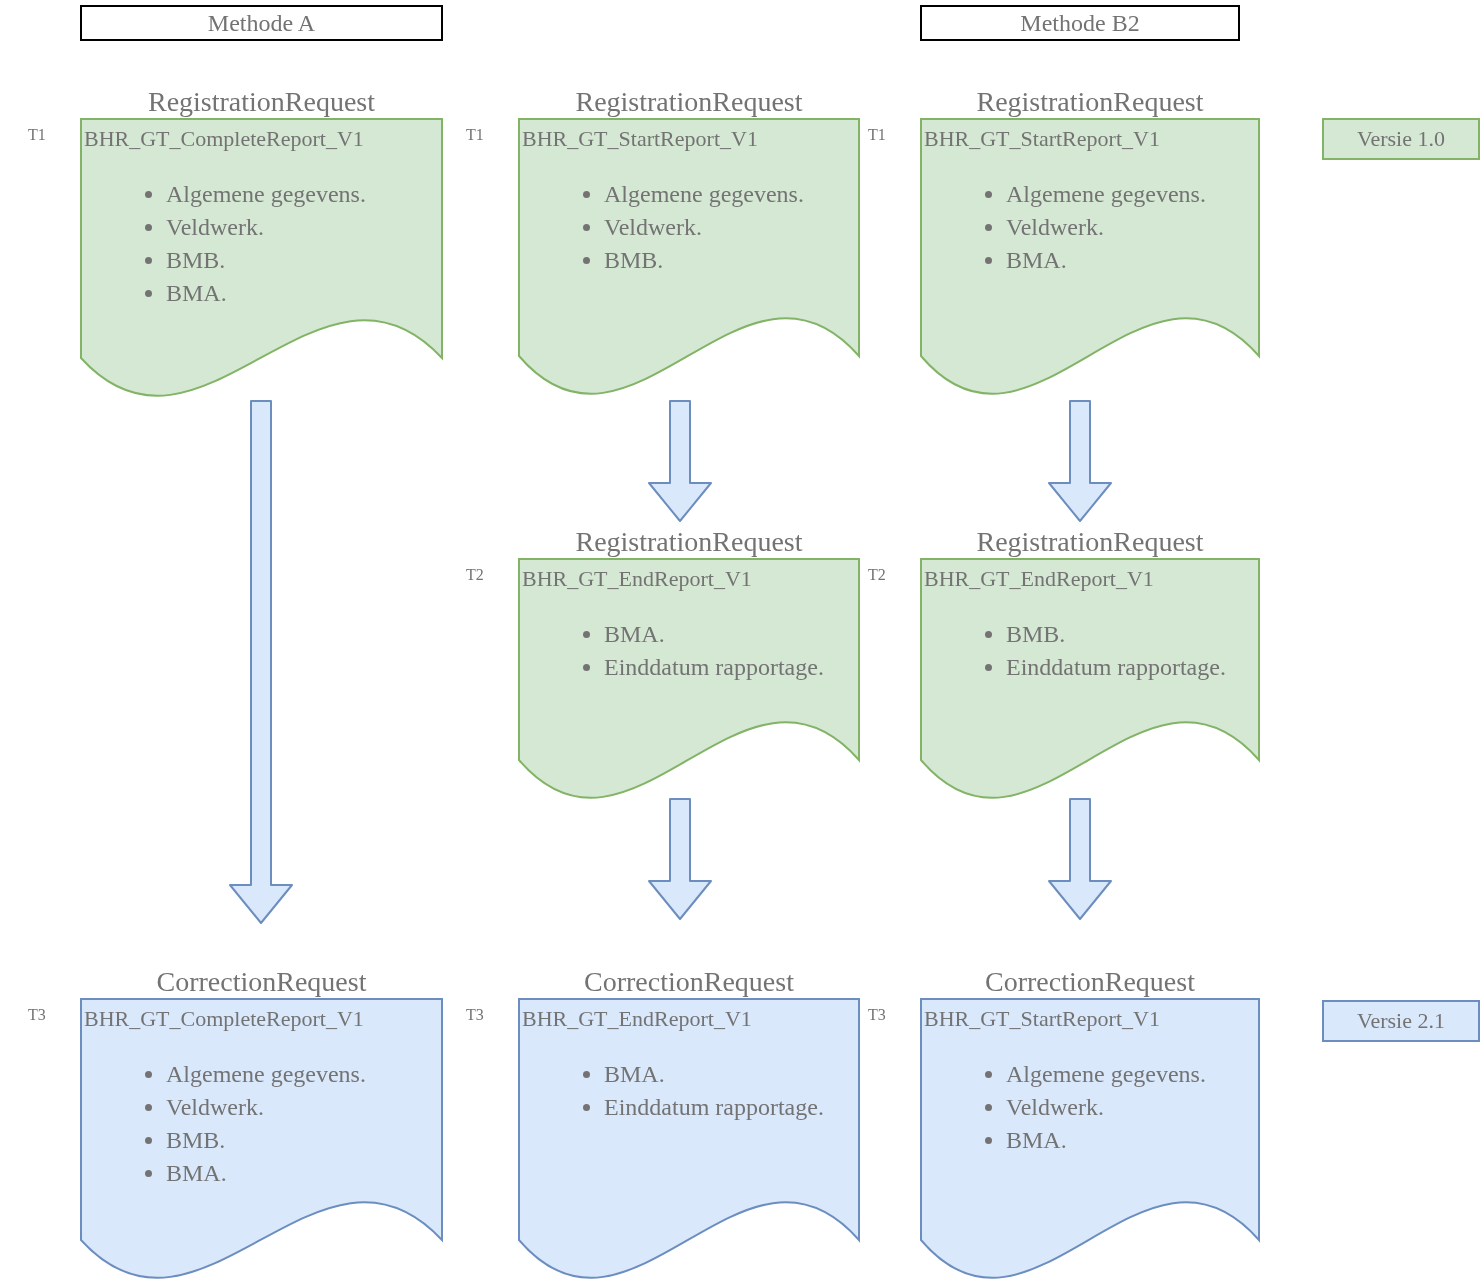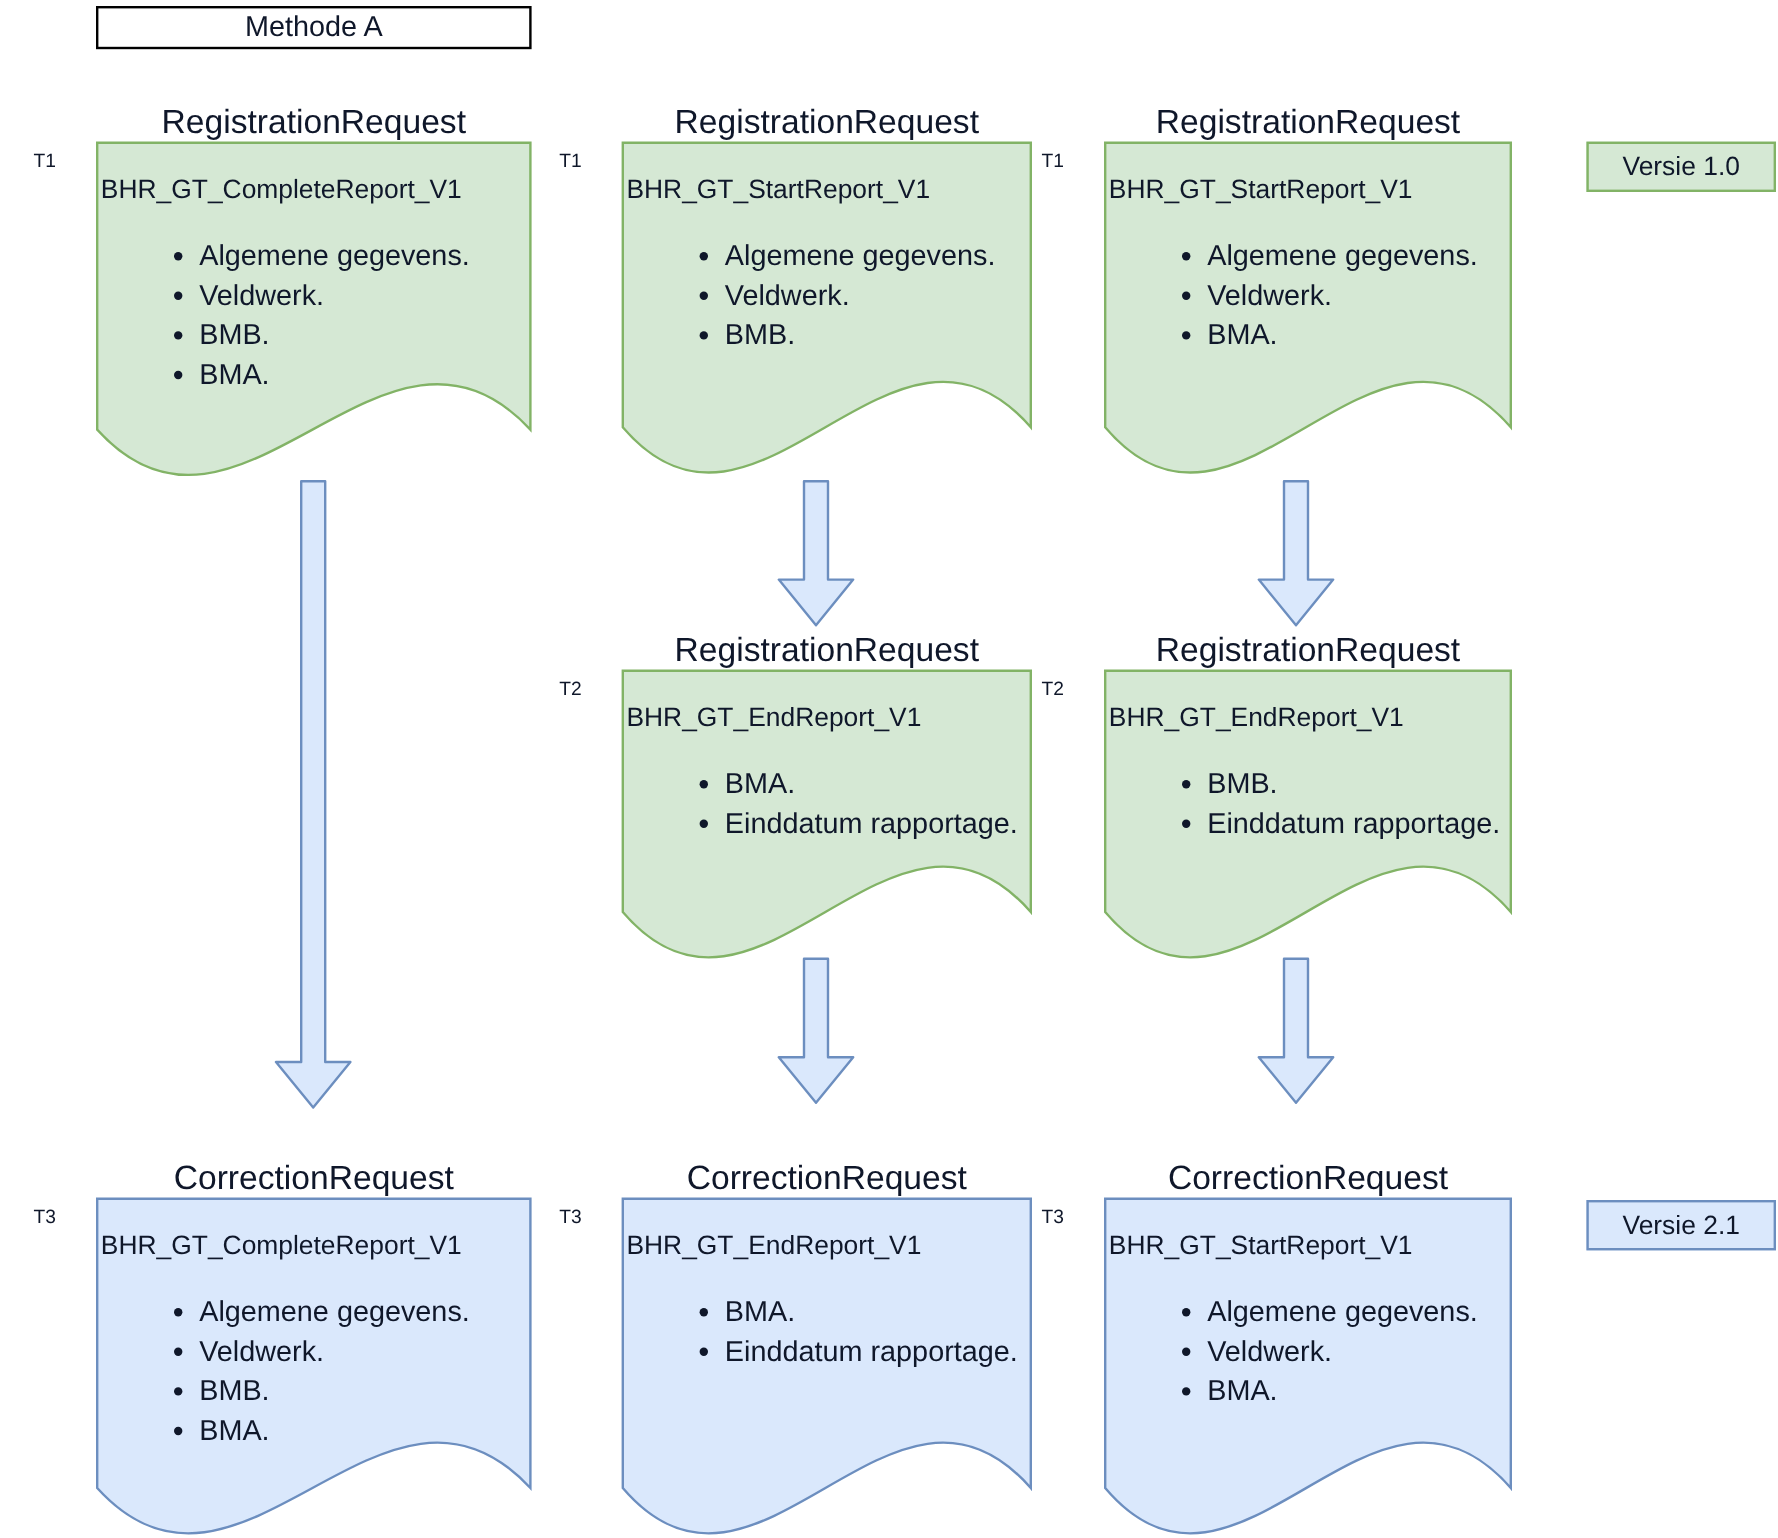--- a/index.html
+++ b/index.html
@@ -1,48 +1,49 @@
 <!DOCTYPE html>
 <html style="--green-fill: #d5e8d4; --green-stroke: #82b366; --blue-fill: #dae8fc; --blue-stroke: #6c8ebf;"><head>
 <meta charset="utf-8">
 <style>
   html,body{margin:0;padding:0;background:#ffffff;}
   .canvas{
     position:relative;width:1482px;height:1282px;background:#ffffff;
-    font-family:Liberation Sans, sans-serif;color:#0f172a;
+    font-family:Liberation Serif, serif;color:#737373;
     overflow:hidden;
   }
   .method-header{
     position:absolute;top:5px;height:32px;border:2px solid #000;background:#fff;
     text-align:center;line-height:32px;font-size:24px;
   }
   .badge{
     position:absolute;width:154px;height:38px;border:2px solid #f97316;
     text-align:center;line-height:38px;font-size:22px;
   }
   .badge-green{background:var(--green-fill);border-color:var(--green-stroke);}
   .badge-blue{background:var(--blue-fill);border-color:var(--blue-stroke);}
   .doc{position:absolute;}
   .doc-shape{position:absolute;left:0;top:0;overflow:visible;}
   .doc-green .doc-shape path{fill:var(--green-fill);stroke:var(--green-stroke);stroke-width:2;}
   .doc-blue .doc-shape path{fill:var(--blue-fill);stroke:var(--blue-stroke);stroke-width:2;}
   .doc-caption{position:absolute;top:-32px;left:0;right:0;text-align:center;font-size:28px;}
   .doc-time{position:absolute;left:-52px;top:8px;font-size:16px;}
   .doc-body{position:absolute;left:0;top:0;right:0;padding:8px 2px 0 4px;}
-  .doc-title{font-size:22px;white-space:nowrap;margin-top:19px;}
+  .doc-title{font-size:22px;white-space:nowrap;}
   .doc-bullets{margin:26px 0 0 0;padding:0 0 0 82px;font-size:24px;line-height:33px;list-style:disc outside;}
   .arrow{position:absolute;overflow:visible;}
   .arrow path{fill:var(--blue-fill);stroke:var(--blue-stroke);stroke-width:2;stroke-linejoin:round;}
 </style>
 </head>
 <body>
 
 <div class="canvas">
 
   <div class="method-header" style="left:80px;width:359px">Methode A</div>
+  <div class="method-header" style="left:920px;width:316px">Methode B2</div>
 
   <div class="badge badge-green" style="left:1322px;top:118px">Versie 1.0</div>
   <div class="badge badge-blue" style="left:1322px;top:1000px">Versie 2.1</div>
 
   <div class="doc doc-green" style="left:80px;top:118px;width:363px;height:280px">
     <div class="doc-caption">RegistrationRequest</div>
     <div class="doc-time">T1</div>
     <svg class="doc-shape" width="363" height="280">
         <path d="M1,1 L362,1 L362,240 C240,109 120,371 1,240 Z"></path>
       </svg>

